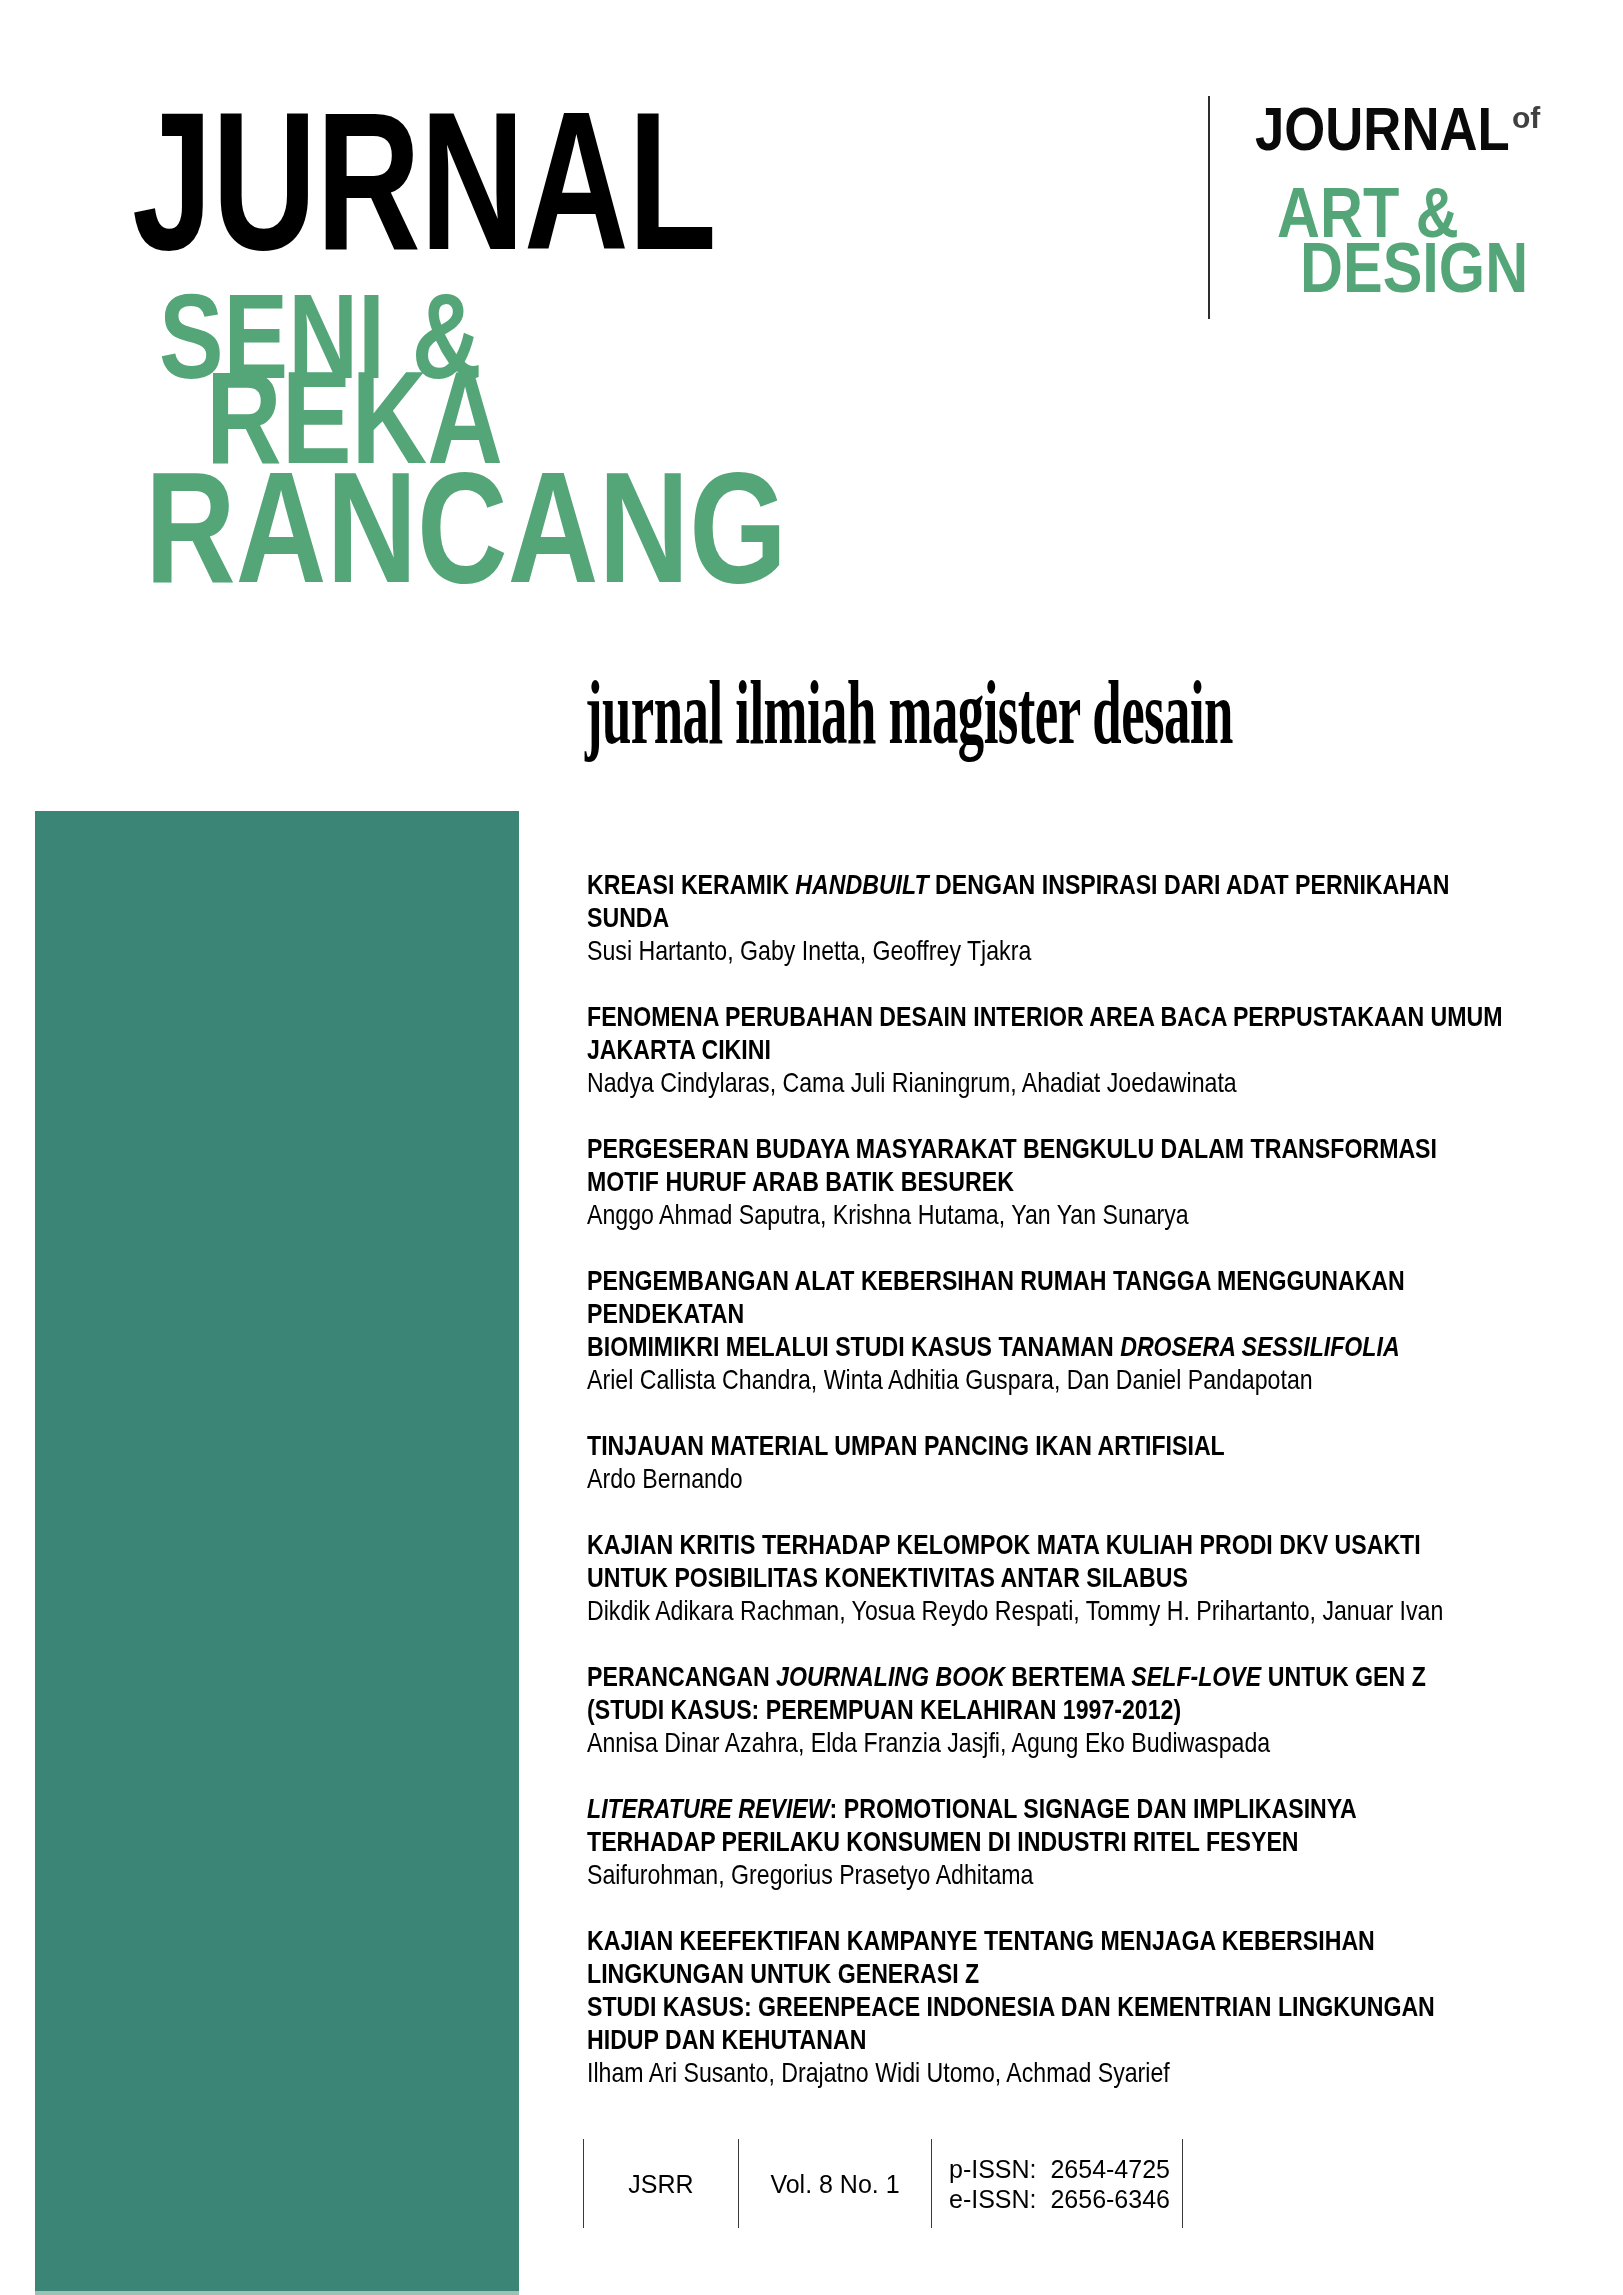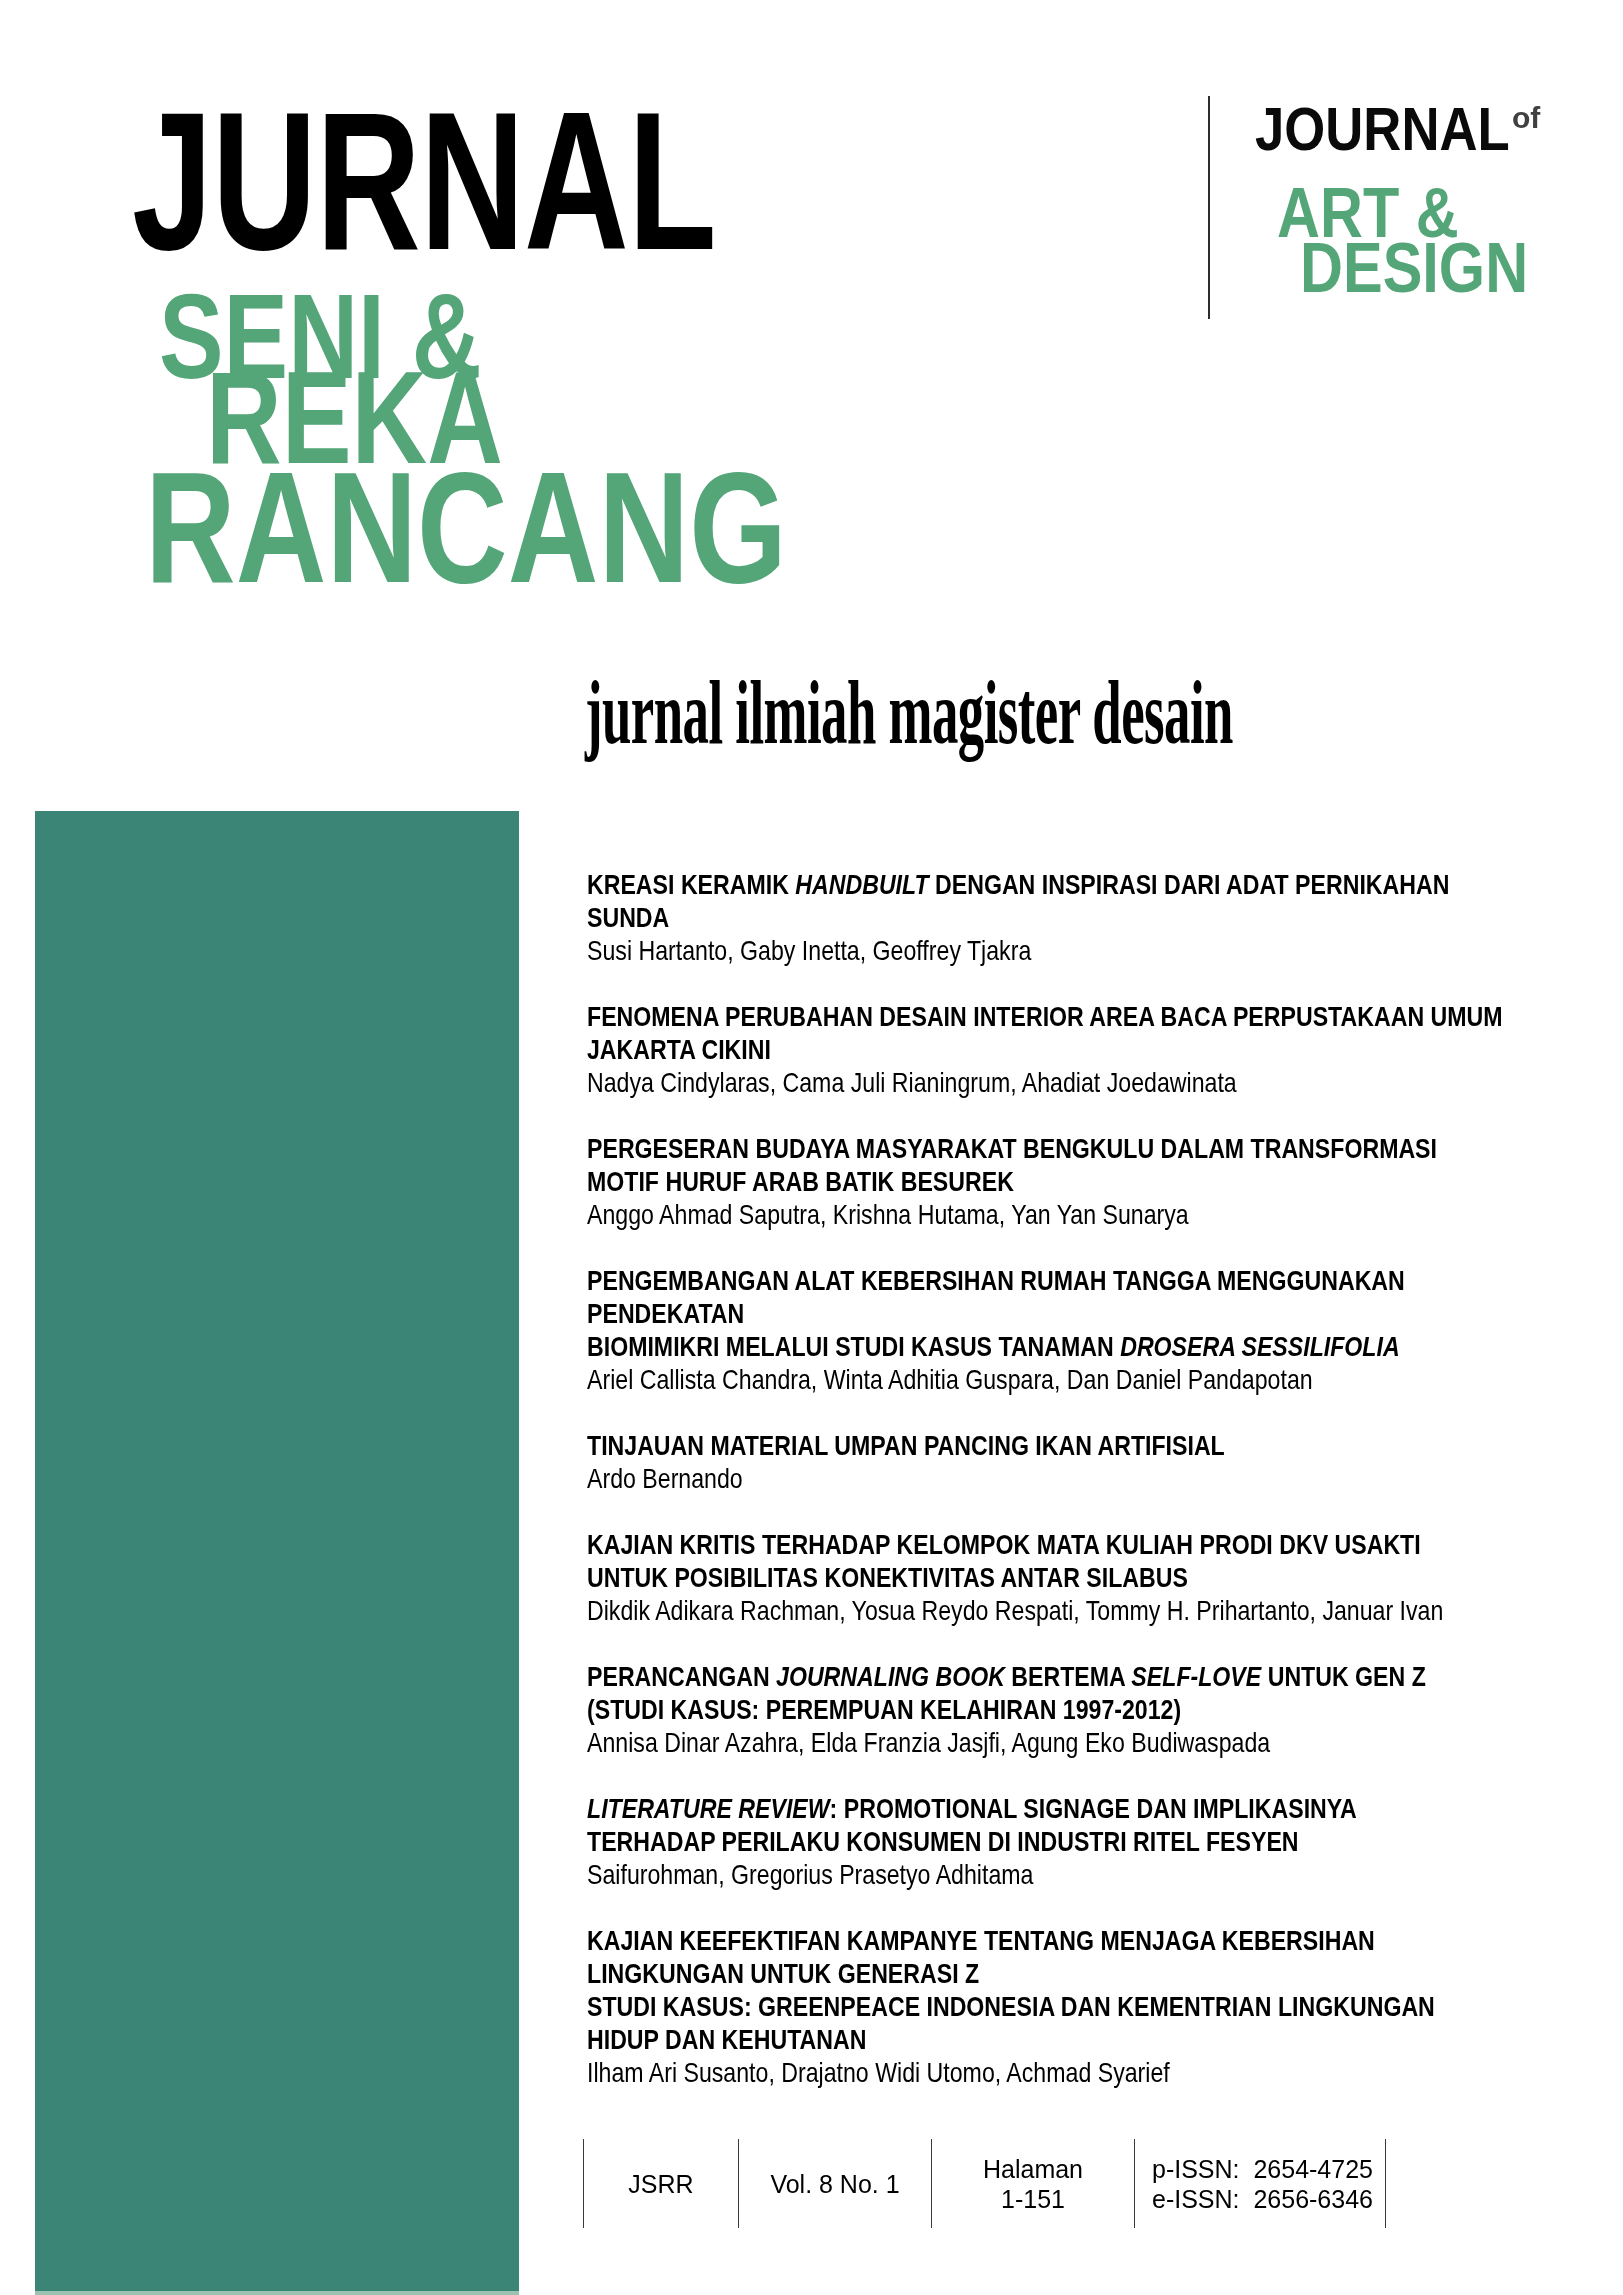--- a/index.html
+++ b/index.html
@@ -152,24 +152,20 @@
       </div>
     </div>
 
   <div class="footer-table" id="footer-table">
       <div class="footer-cell" style="width: 155px;">
         <div class="cell-line">JSRR</div>
       </div>
       <div class="footer-cell" style="width: 193px;">
         <div class="cell-line">Vol. 8 No. 1</div>
       </div>
-      <div class="footer-cell" style="width: 203px;">
-        <div class="cell-line">Halaman</div>
-        <div class="cell-line">1-151</div>
-      </div>
       <div class="footer-cell" style="width: 252px;">
         <div class="cell-line">p-ISSN:  2654-4725</div>
         <div class="cell-line">e-ISSN:  2656-6346</div>
       </div>
     </div>
 
 </div>
 
 
 </body></html>

